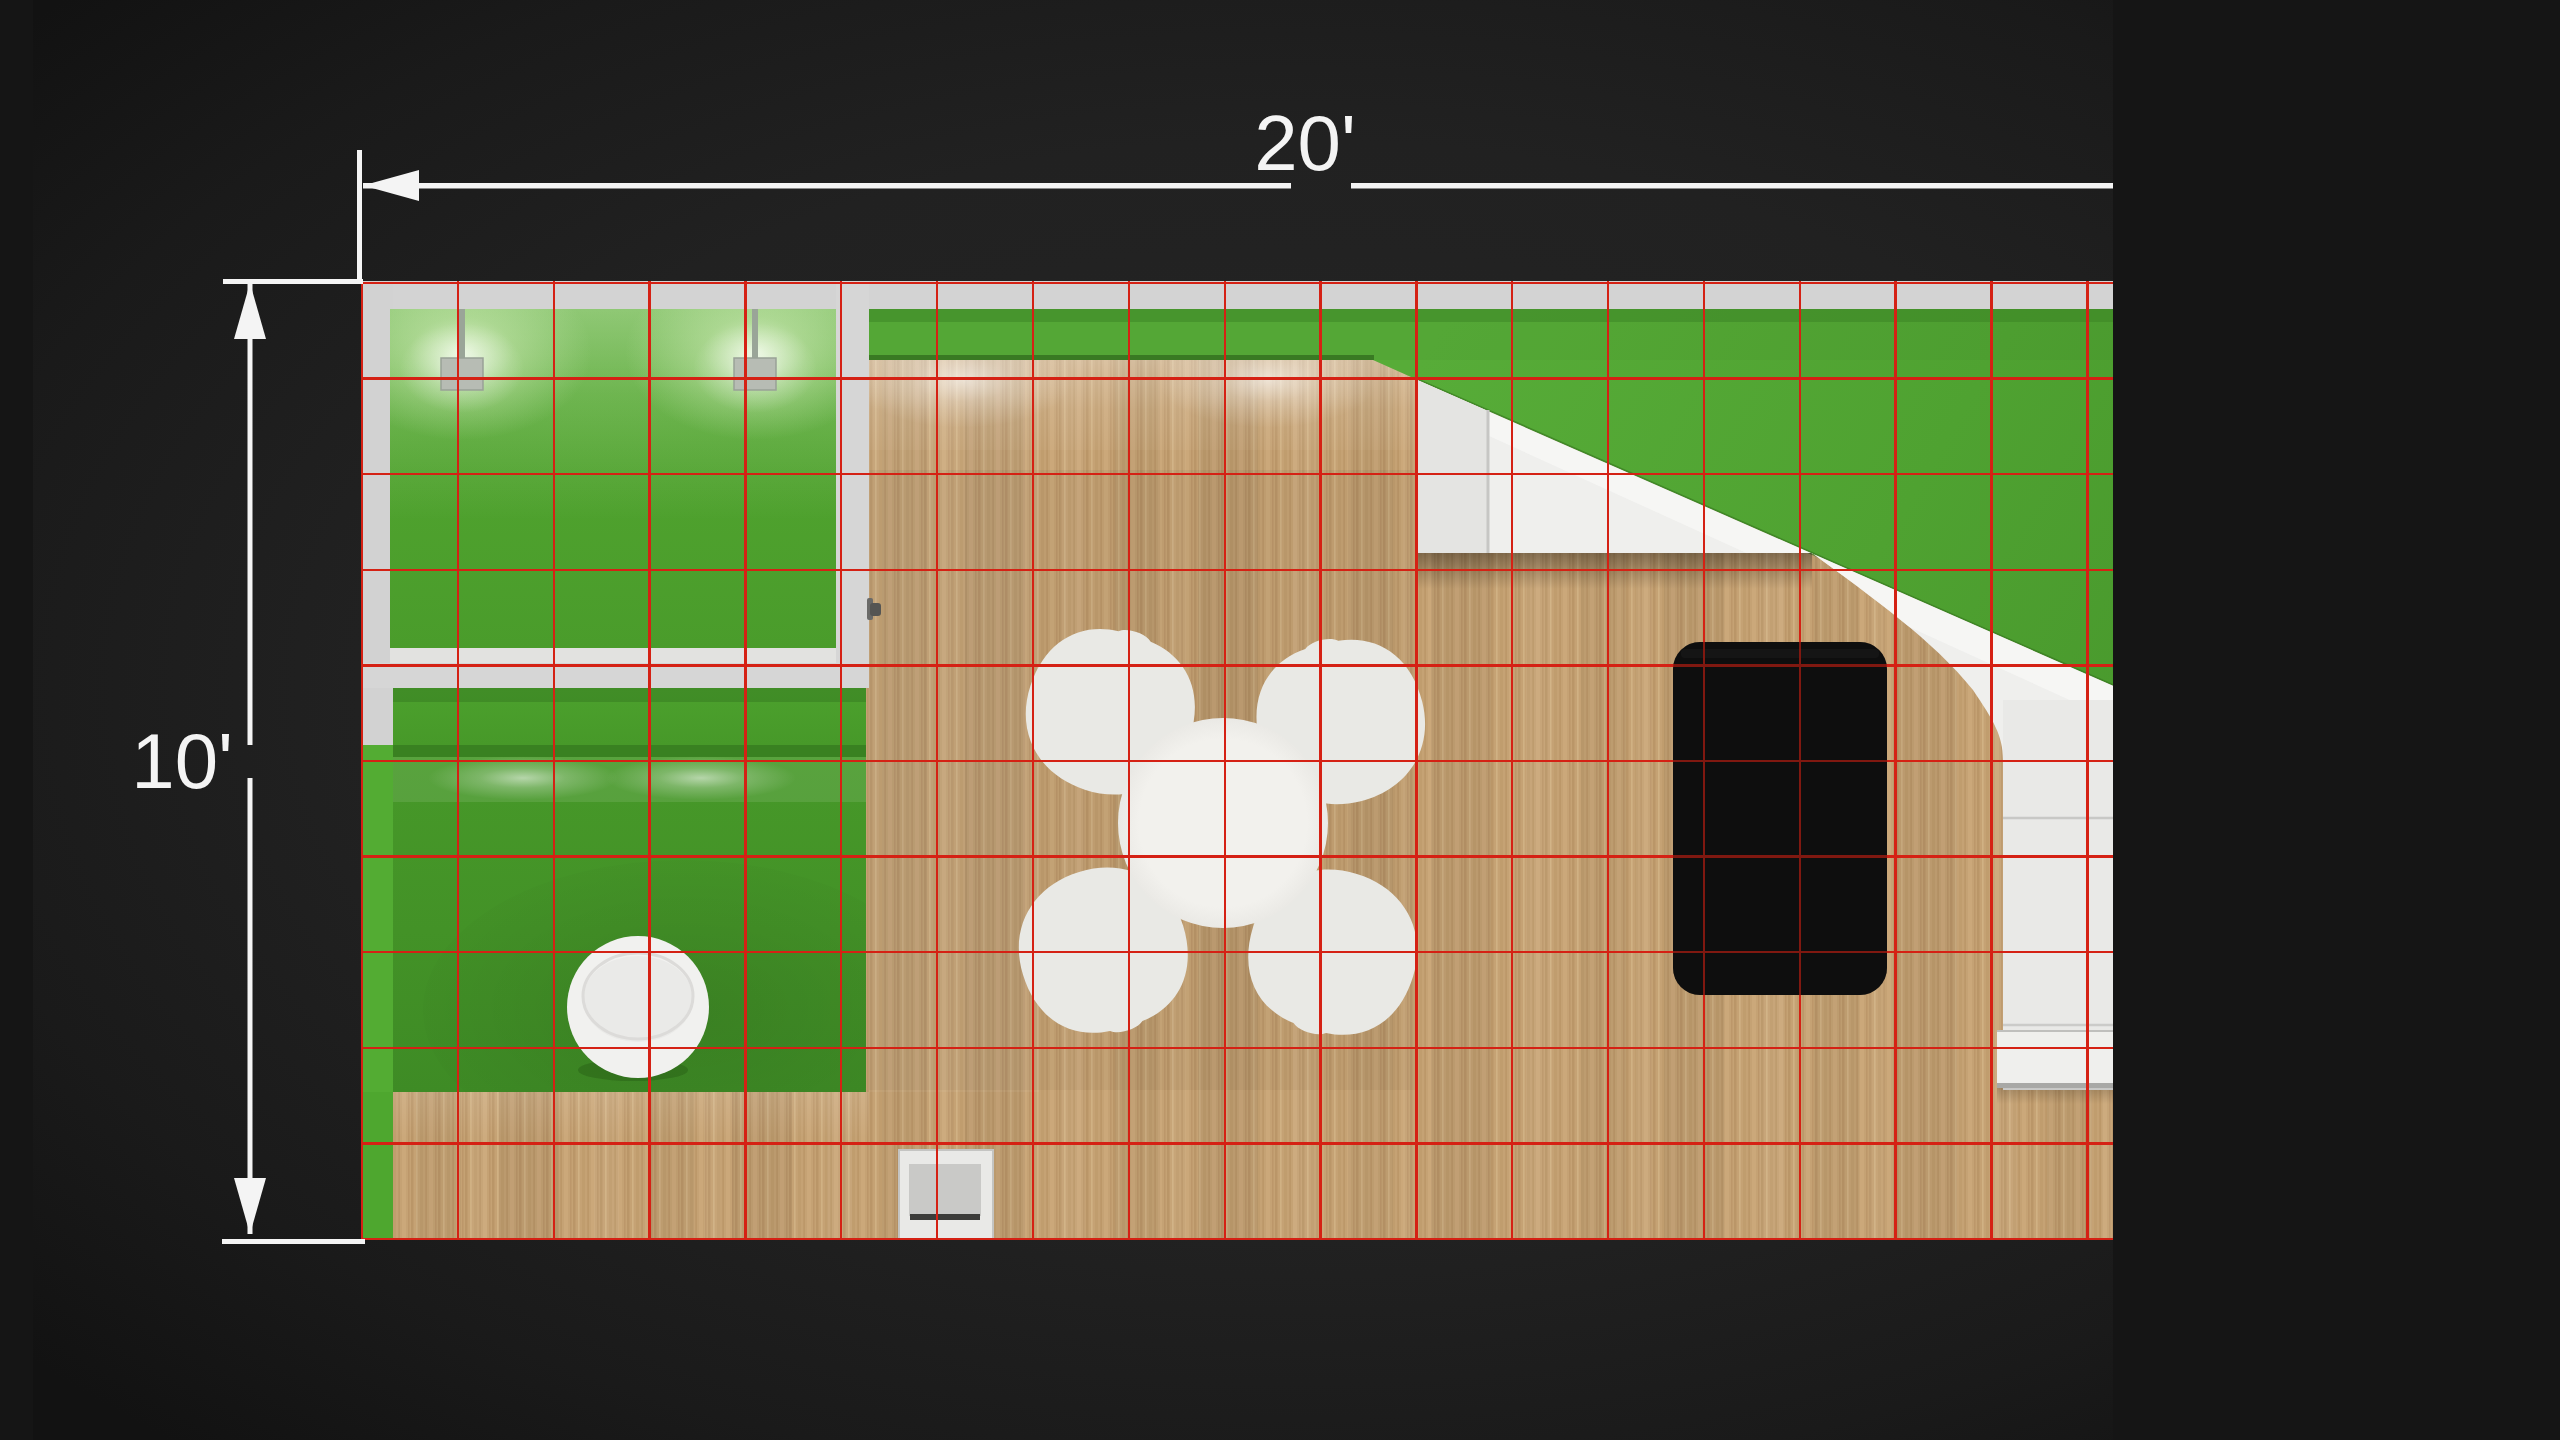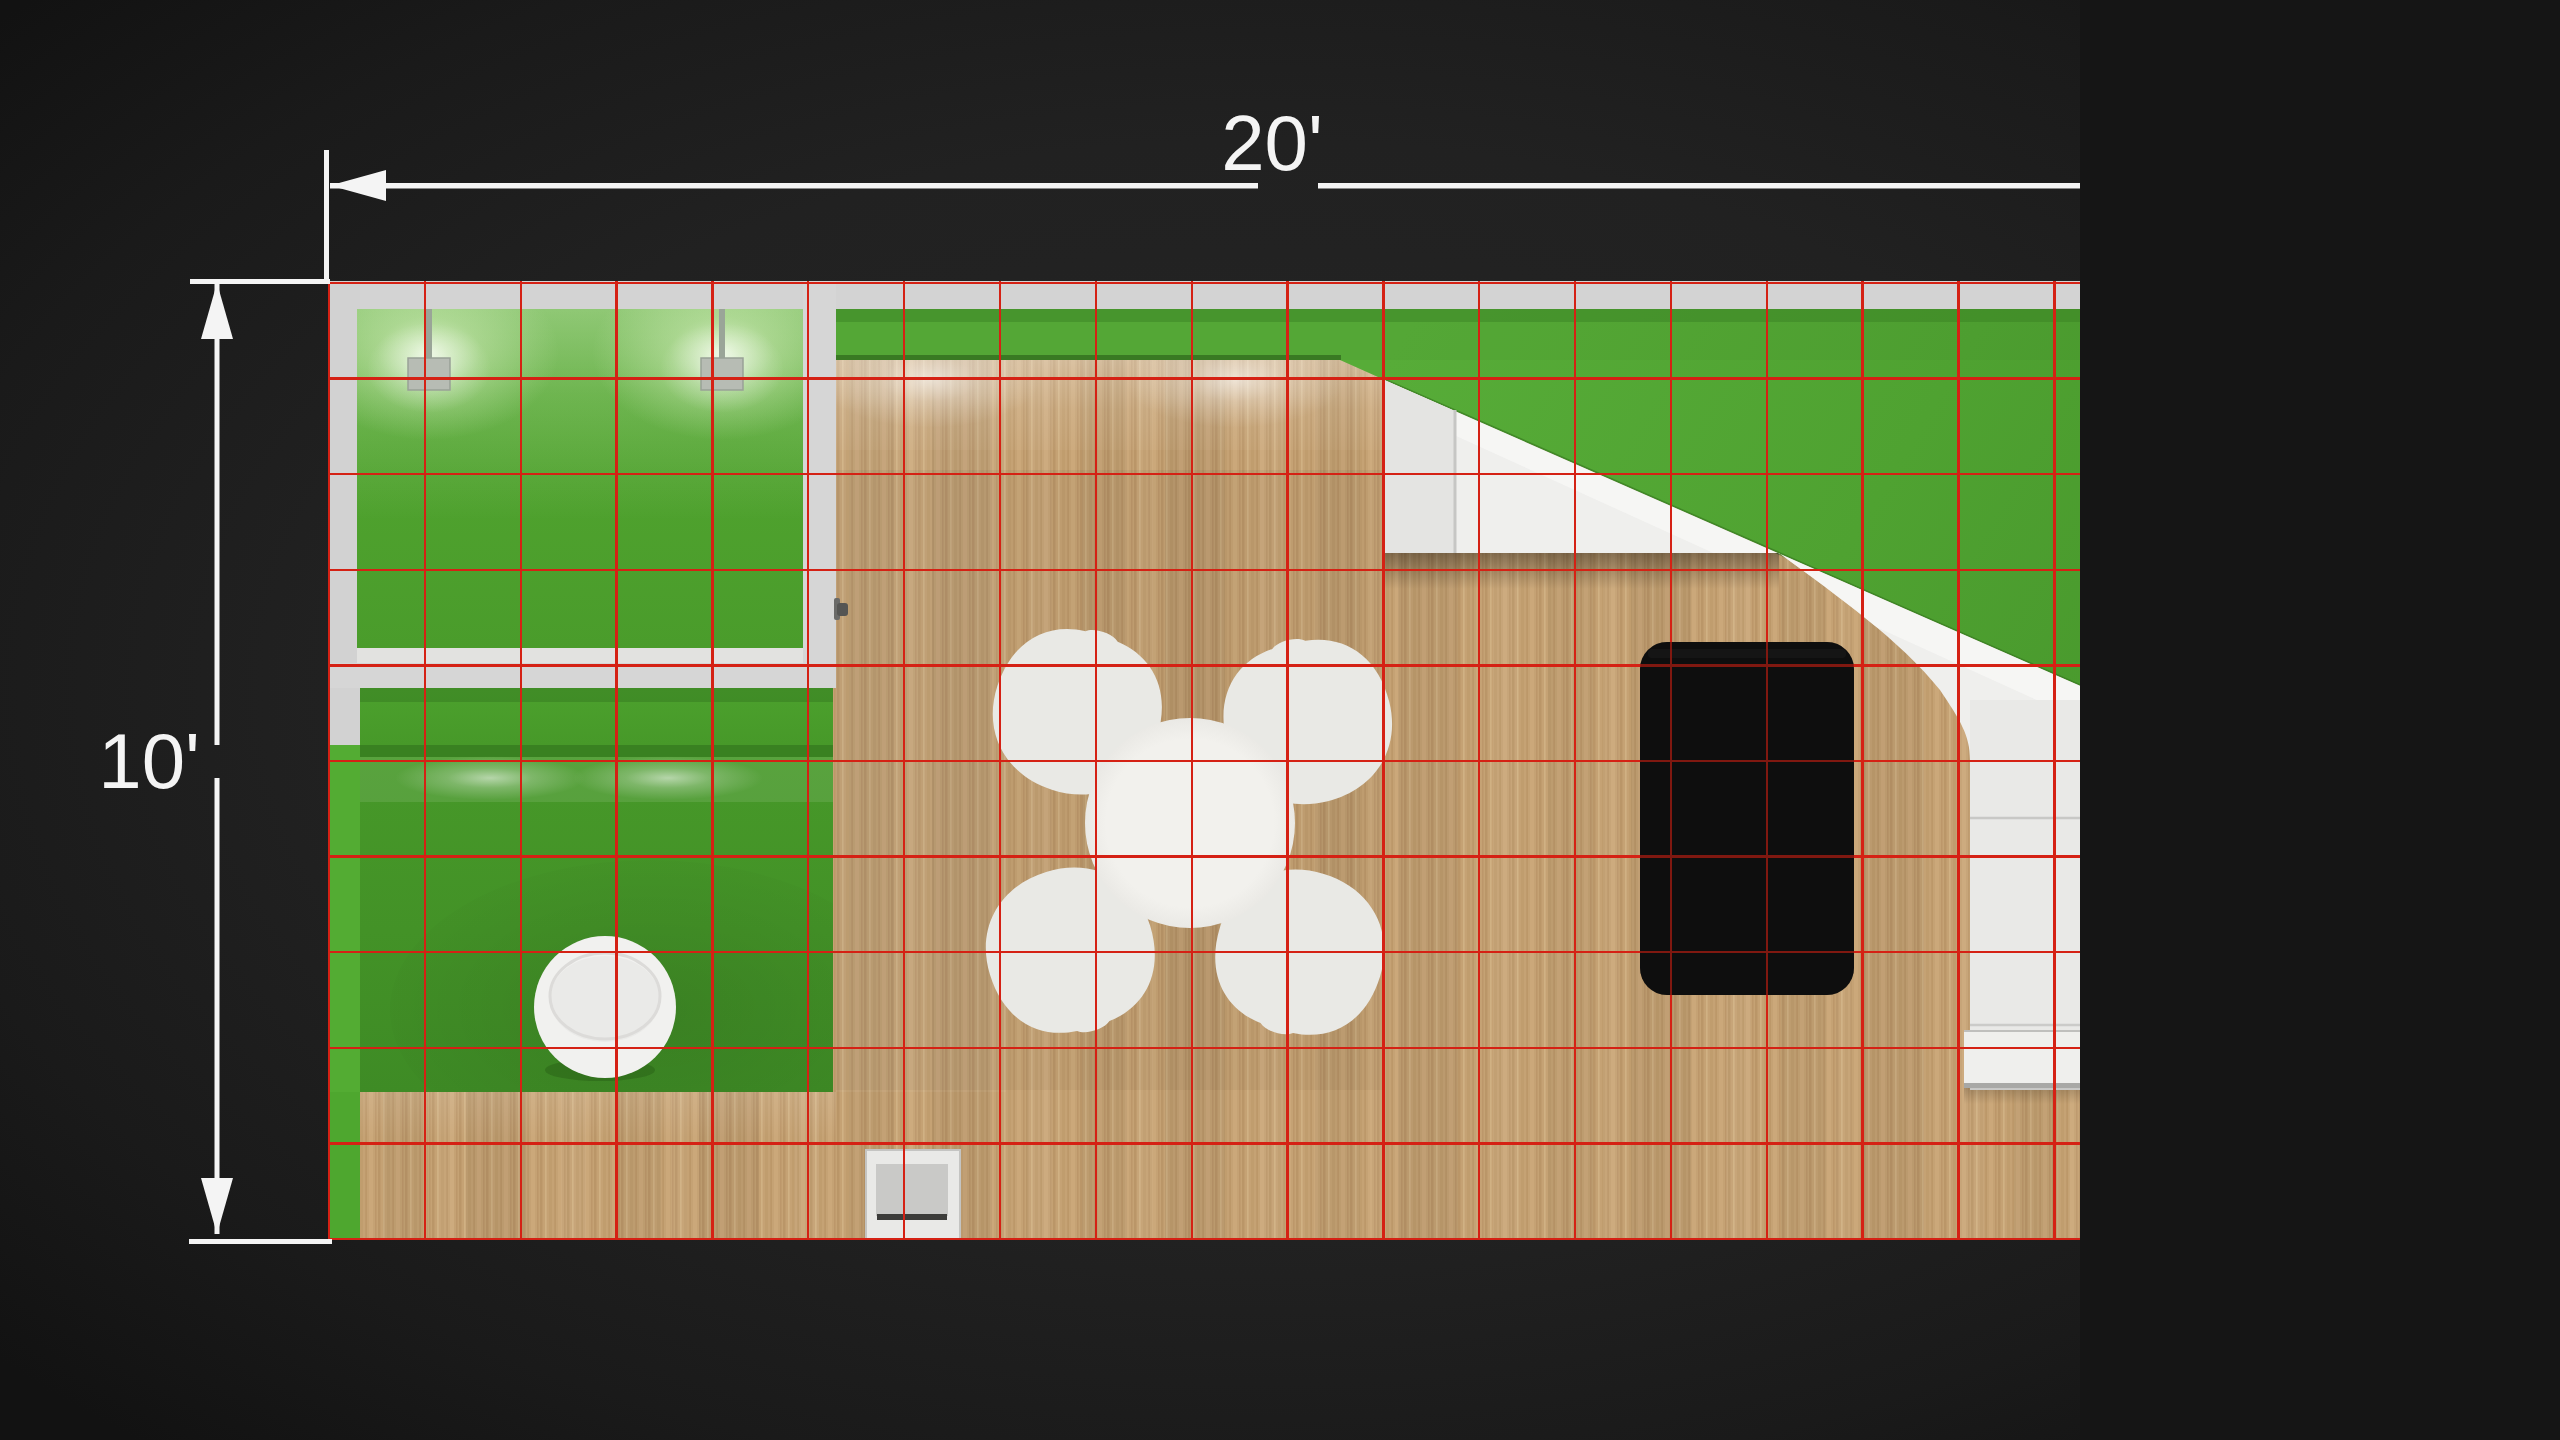--- a/index.html
+++ b/index.html
@@ -1,17 +1,17 @@
 <!DOCTYPE html>
 <html><head><meta charset="utf-8">
 <style>
   html,body{margin:0;padding:0;background:#151515;}
   #stage{position:relative;width:2080px;height:1440px;overflow:hidden;
     background:radial-gradient(ellipse 1700px 1000px at 1260px 690px,#262626 0%,#212121 55%,#1a1a1a 80%,#121212 100%);
-    font-family:"Liberation Sans", sans-serif;}
+    font-family:"Liberation Sans", sans-serif;margin-left:33px;}
 </style></head>
 <body>
 <div id="stage">
 <svg width="2560" height="1440" viewBox="0 0 2560 1440">
 <defs>
   <pattern id="woodg" width="27" height="300" patternUnits="userSpaceOnUse">
     <rect width="27" height="300" fill="#c5a274"></rect>
     <rect x="0" width="2.5" height="300" fill="#b38d60" opacity="0.6"></rect>
     <rect x="5" width="1.6" height="300" fill="#d6b98c" opacity="0.65"></rect>
     <rect x="9" width="3" height="300" fill="#bc9868" opacity="0.5"></rect>

